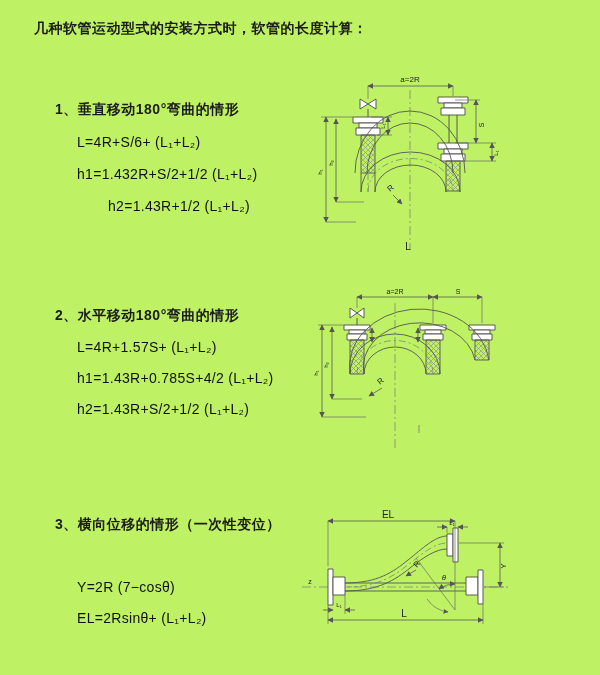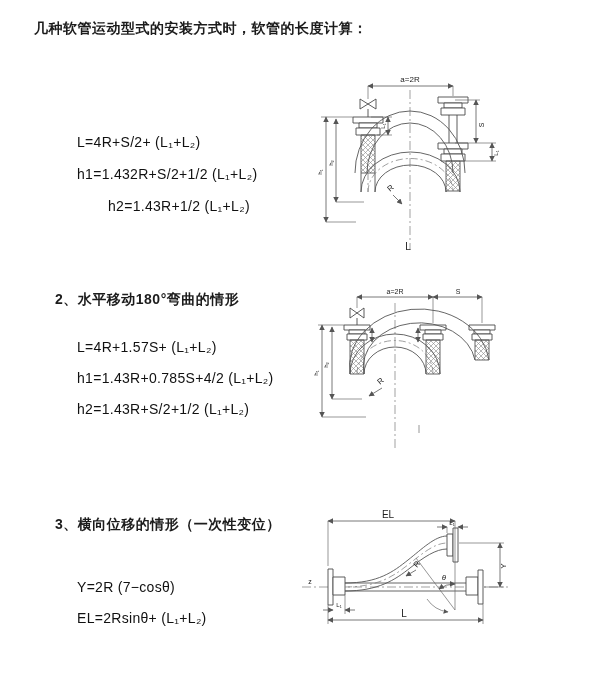--- a/index.html
+++ b/index.html
@@ -1,17 +1,17 @@
 <!DOCTYPE html>
 <html><head>
 <meta charset="utf-8">
 <style>
   html,body{margin:0;padding:0;background:#e8e8e8;}
   .page{
-    position:relative;width:600px;height:675px;background:#ffffff;
+    position:relative;width:600px;height:675px;background:#bef264;
     font-family:"Liberation Sans","DejaVu Sans",sans-serif;color:#1c1c1c;
     overflow:hidden;margin:0 auto;
   }
   .doc-title{position:absolute;left:34px;top:20px;font-size:14px;font-weight:700;letter-spacing:.5px;}
   .sec-heading{position:absolute;left:55px;font-size:14px;font-weight:700;letter-spacing:.5px;}
   .formula{position:absolute;left:77px;font-size:14px;font-weight:400;letter-spacing:.3px;color:#111;}
   .diagram{position:absolute;}
   svg{display:block;}
   svg line,svg path,svg rect,svg polygon{vector-effect:non-scaling-stroke;}
   .ln{stroke:#4a4a4a;stroke-width:.9;fill:none;}
@@ -24,25 +24,26 @@
   .dim{stroke:#555;stroke-width:.8;fill:none;}
   svg text{fill:#222;font-family:"Liberation Sans","DejaVu Sans",sans-serif;}
 </style>
 </head>
 <body>
 
 <div class="page">
 
   <div class="doc-title">几种软管运动型式的安装方式时，软管的长度计算：</div>
 
-  <div class="formula" style="top:134px;">L=4R+S/2+ (L₁+L₂)</div>
+  <div class="sec-heading" style="top:101px;">1、垂直移动180°弯曲的情形</div>
+  <div class="formula" style="top:134px;">L=4R+S/6+ (L₁+L₂)</div>
   <div class="formula" style="top:166px;text-align:right;">h1=1.432R+S/2+1/2 (L₁+L₂)</div>
   <div class="formula" style="top:198px;margin-left:31px;">h2=1.43R+1/2 (L₁+L₂)</div>
 
-  <div class="sec-heading" style="top:291px;">2、水平移动180°弯曲的情形</div>
+  <div class="sec-heading" style="top:307px;">2、水平移动180°弯曲的情形</div>
   <div class="formula" style="top:339px;">L=4R+1.57S+ (L₁+L₂)</div>
   <div class="formula" style="top:370px;">h1=1.43R+0.785S+4/2 (L₁+L₂)</div>
   <div class="formula" style="top:401px;text-align:right;">h2=1.43R+S/2+1/2 (L₁+L₂)</div>
 
   <div class="sec-heading" style="top:516px;">3、横向位移的情形（一次性变位）</div>
   <div class="formula" style="top:579px;">Y=2R (7−cosθ)</div>
   <div class="formula" style="top:610px;">EL=2Rsinθ+ (L₁+L₂)</div>
 
   <svg class="diagram" style="left:308px;top:70px;" width="256" height="196" viewBox="0 0 256 196">
     <defs>

